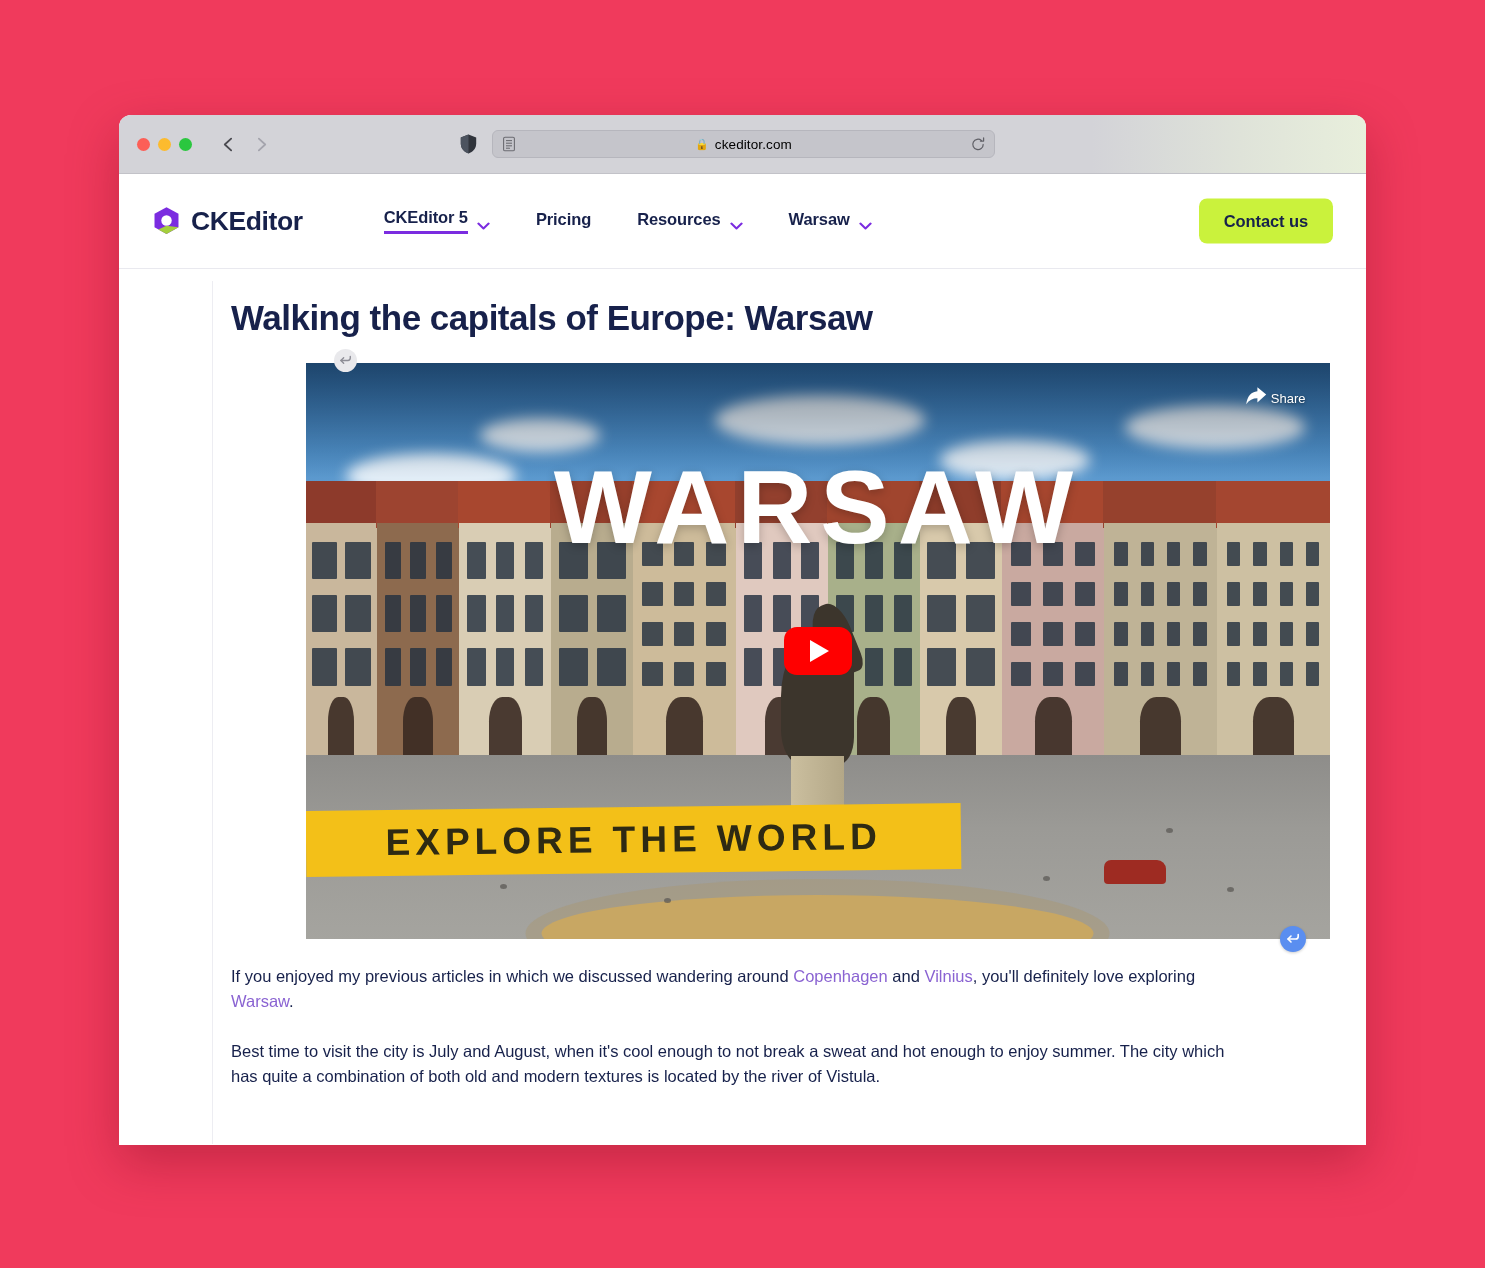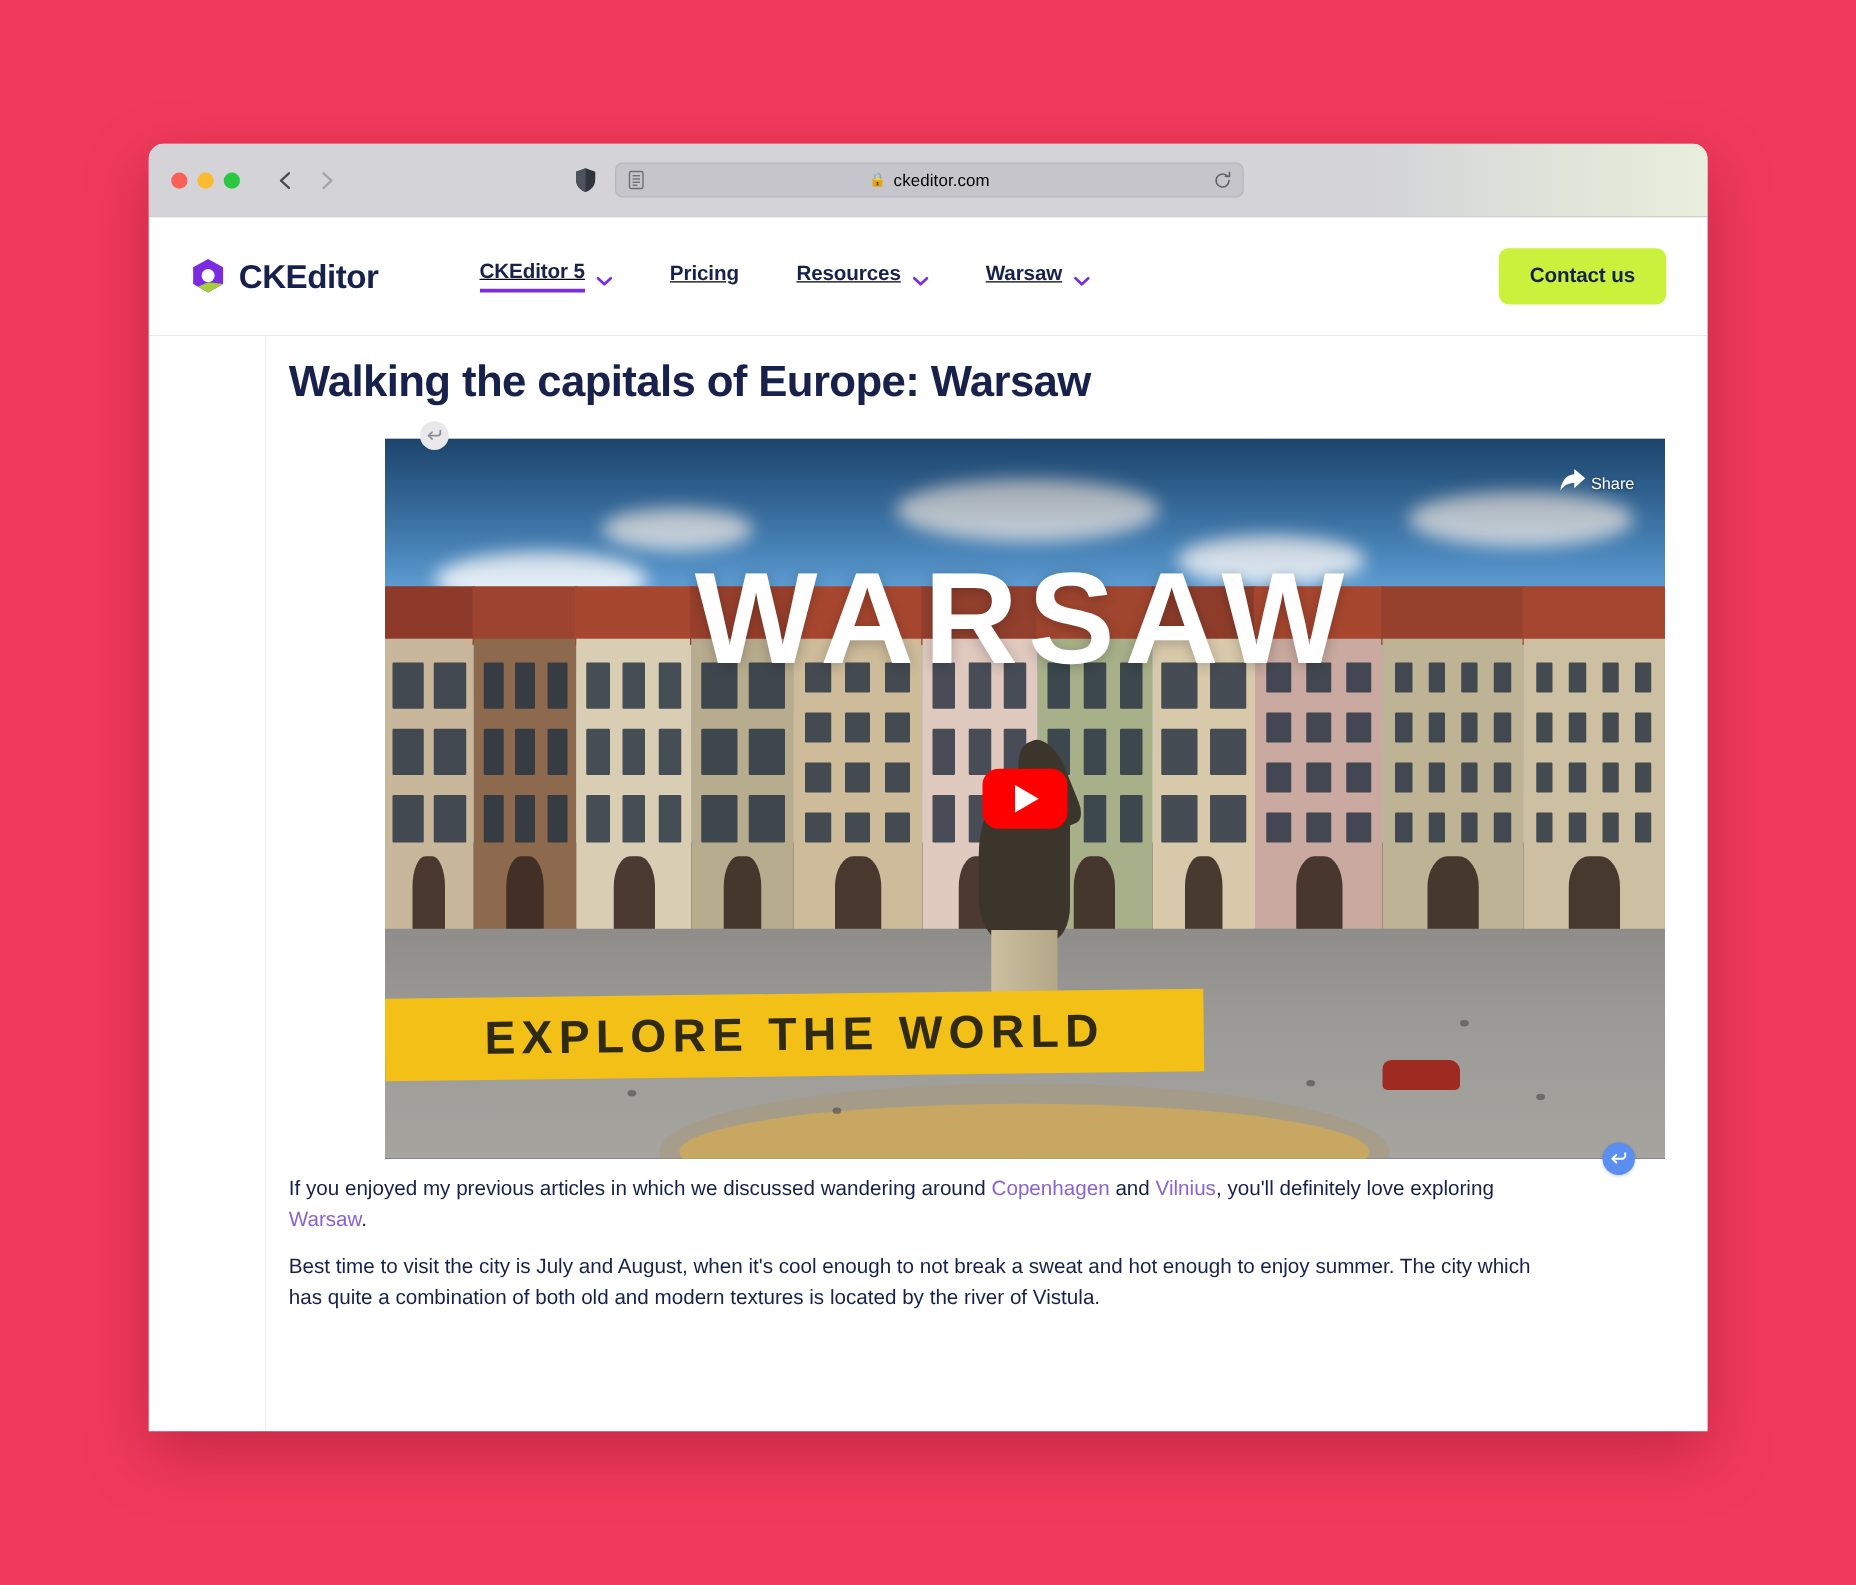--- a/index.html
+++ b/index.html
@@ -107,21 +107,20 @@
     font-weight: bold;
     color: #17214b;
     letter-spacing: -0.4px;
   }
 
   .main-nav {
     display: flex;
     align-items: center;
     margin-left: 58px;
     gap: 0;
-    text-decoration: underline;
   }
   .nav-item {
     display: flex;
     align-items: center;
     gap: 9px;
     padding: 0 23px;
     cursor: pointer;
     position: relative;
   }
   .nav-label {
@@ -157,25 +156,25 @@
   
   .editor-outer {
     position: relative;
     background: #fff;
     height: 875px;
     overflow: hidden;
   }
   .editor-frame {
     position: absolute;
     left: 93px;
-    top: 0;
+    top: 12px;
     width: 1215px;
     height: 100%;
     border-left: 1px solid #ededf2;
-    border-right: 1px solid #c2410c;
+    border-right: 5px solid #c2410c;
     padding: 0 18px;
   }
   .editor-content { padding-top: 16px; }
 
   .article-title {
     font-size: 35px;
     font-weight: bold;
     color: #17214b;
     letter-spacing: -0.5px;
     line-height: 1.2;
@@ -420,21 +419,21 @@
     border-bottom: 11px solid transparent;
     border-left: 19px solid #fff;
     margin-left: 4px;
   }
 
   
   .para {
     font-size: 16.5px;
     line-height: 1.52;
     color: #17214b;
-    margin-top: 12px;
+    margin-top: 25px;
     max-width: 1010px;
   }
   .para a { color: #8a63d2; text-decoration: none; cursor: pointer; }
 
   .subheading {
     font-size: 26px;
     font-weight: bold;
     color: #17214b;
     letter-spacing: -0.35px;
     margin-top: 36px;

